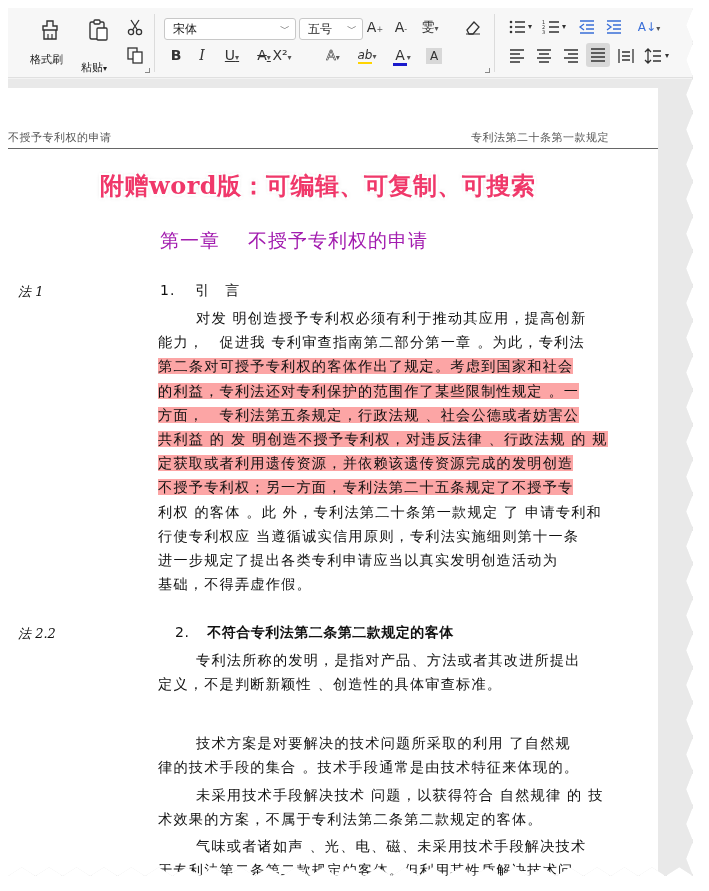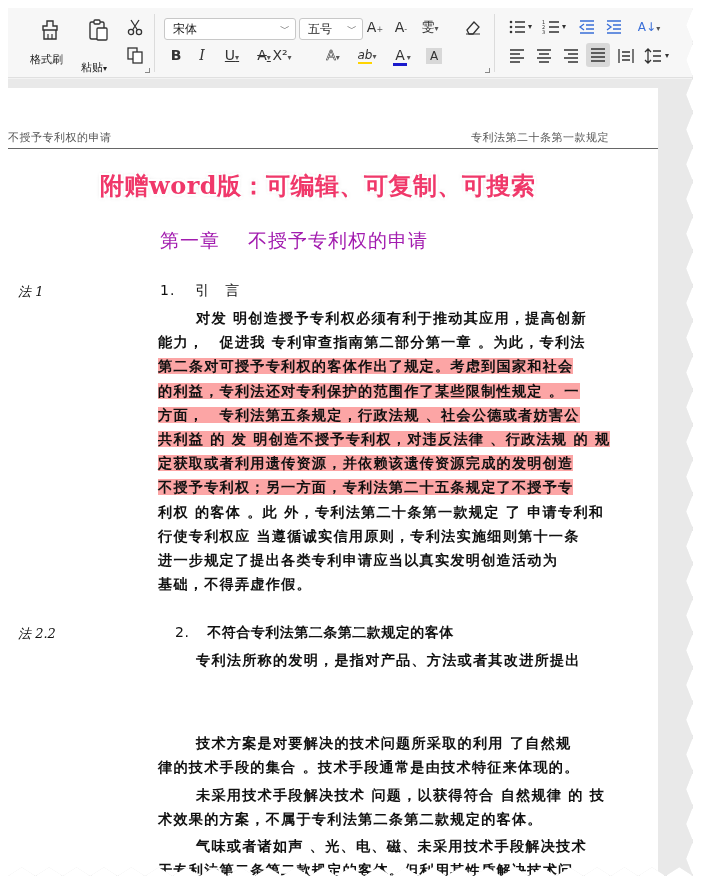--- a/index.html
+++ b/index.html
@@ -33,21 +33,21 @@
   .header-right { position: absolute; left: 463px; top: 42px; font-family: "DejaVu Serif", serif; font-size: 11px; color: #555; letter-spacing: 0.5px; }
   .header-rule { position: absolute; left: 0; top: 60px; width: 650px; height: 1px; background: #666; }
   .watermark { position: absolute; left: 92px; top: 82px; font-family: "DejaVu Serif", serif; font-weight: bold; font-size: 24px; color: #f0386a;
     text-shadow: -2px -2px 0 #fff, 2px -2px 0 #fff, -2px 2px 0 #fff, 2px 2px 0 #fff, 0 0 4px rgba(0,0,0,0.25); letter-spacing: 0.5px; }
   .chapter-title { position: absolute; left: 152px; top: 130px; font-family: Liberation Mono, monospace; font-size: 19px; color: #a21caf; letter-spacing: 1px; margin-top: 10px; }
   .chapter-title .gap { display: inline-block; width: 28px; }
 
   .margin-note { position: absolute; left: 10px; font-family: "DejaVu Serif", serif; font-style: italic; font-size: 13px; color: #111; }
   .sec-head { position: absolute; font-size: 14px; color: #111; letter-spacing: 1px; }
   .para { position: absolute; left: 150px; width: 500px; font-family: "DejaVu Sans", sans-serif; font-size: 14.2px; line-height: 24.2px; color: #111; letter-spacing: 1.2px; }
-  .para .line { display: block; white-space: nowrap; height: 24.2px; font-weight: bold; }
+  .para .line { display: block; white-space: nowrap; height: 24.2px; }
   .para .hl { background: #fca5a5; }
   .indent { padding-left: 38px; }
 </style>
 </head>
 <body>
 
 <div class="frame">
 
   <div class="ribbon">
 
@@ -189,20 +189,21 @@
       <span class="line">基础，不得弄虚作假。</span>
     </div>
 
     <div class="margin-note" style="top:537px;">法 2.2</div>
     <div class="sec-head" style="left:167px;top:536px;letter-spacing:0.5px;">
       <span>2.</span><span style="display:inline-block;width:18px;"></span><span style="font-weight:bold;">不符合专利法第二条第二款规定的客体</span>
     </div>
 
     <div class="para" style="top:560px;">
       <span class="line indent">专利法所称的发明，是指对产品、方法或者其改进所提出</span>
+      <span class="line">定义，不是判断新颖性 、创造性的具体审查标准。</span>
     </div>
     <div class="para" style="top:643px;">
       <span class="line indent">技术方案是对要解决的技术问题所采取的利用 了自然规</span>
       <span class="line">律的技术手段的集合 。技术手段通常是由技术特征来体现的。</span>
     </div>
     <div class="para" style="top:695px;">
       <span class="line indent">未采用技术手段解决技术 问题，以获得符合 自然规律 的 技</span>
       <span class="line">术效果的方案，不属于专利法第二条第二款规定的客体。</span>
     </div>
     <div class="para" style="top:746px;">

